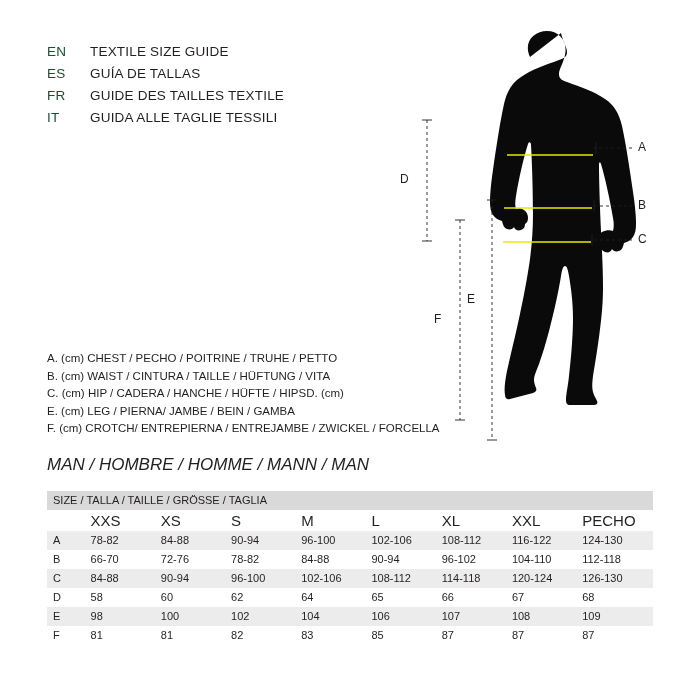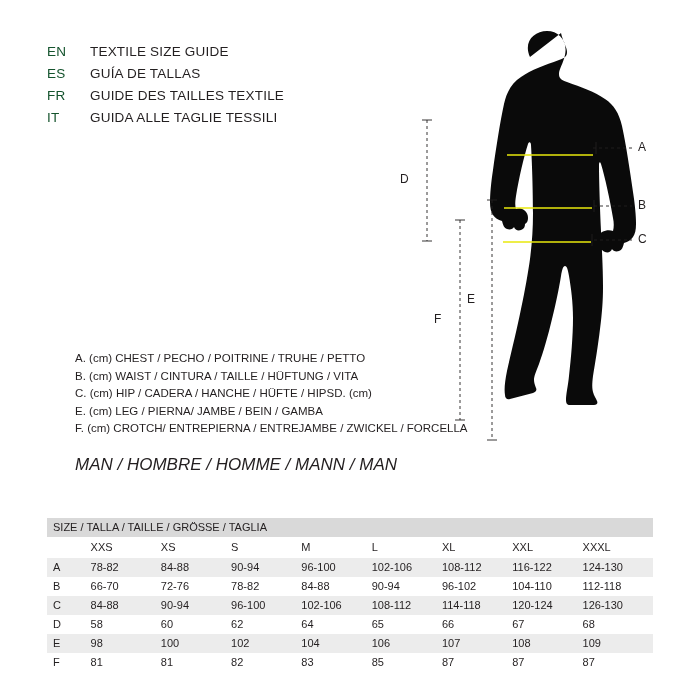--- a/index.html
+++ b/index.html
@@ -38,21 +38,20 @@
   .lang-text {
     color: #231f20;
   }
 
   
   .legend {
     position: absolute;
     left: 47px;
     top: 350px;
     width: 420px;
-    margin-left: 28px;
   }
   .legend-row {
     font-size: 11.5px;
     line-height: 17.5px;
     color: #231f20;
     white-space: nowrap;
   }
   .legend-gap {
     height: 18px;
   }
@@ -72,21 +71,21 @@
     height: 450px;
   }
   .figure svg {
     display: block;
   }
 
   
   .table-wrap {
     position: absolute;
     left: 47px;
-    top: 518px;
+    top: 491px;
     width: 606px;
   }
   table {
     border-collapse: collapse;
     width: 606px;
     font-size: 11px;
     color: #231f20;
   }
   table td, table th {
     padding: 0;
@@ -97,21 +96,21 @@
     background: #d9d9d9;
     height: 19px;
     line-height: 19px;
     padding-left: 6px;
     font-size: 11px;
   }
   .head-row td {
     height: 21px;
     line-height: 21px;
     background: #ffffff;
-    font-size: 11px;
+    font-size: 15px;
   }
   .data-row td {
     height: 19px;
     line-height: 19px;
     font-size: 11px;
   }
   .row-alt td {
     background: #ececec;
   }
   .row-plain td {
@@ -292,21 +291,21 @@
       </tr>
       <tr class="head-row">
         <td class="c-label"></td>
         <td class="c-val">XXS</td>
         <td class="c-val">XS</td>
         <td class="c-val">S</td>
         <td class="c-val">M</td>
         <td class="c-val">L</td>
         <td class="c-val">XL</td>
         <td class="c-val">XXL</td>
-        <td class="c-val">XXXL</td>
+        <td class="c-val">PECHO</td>
       </tr>
 
       <tr class="data-row row-alt">
         <td class="c-label">A</td>
         <td class="c-val">78-82</td>
         <td class="c-val">84-88</td>
         <td class="c-val">90-94</td>
         <td class="c-val">96-100</td>
         <td class="c-val">102-106</td>
         <td class="c-val">108-112</td>

